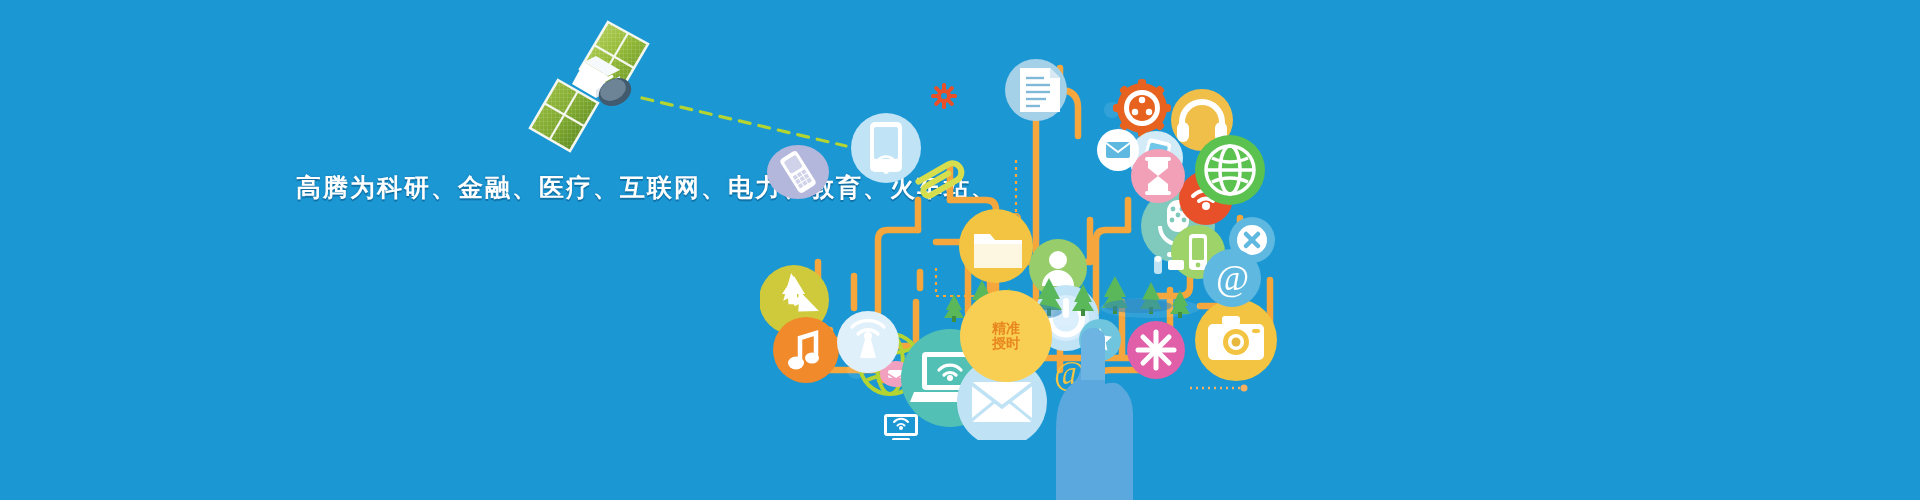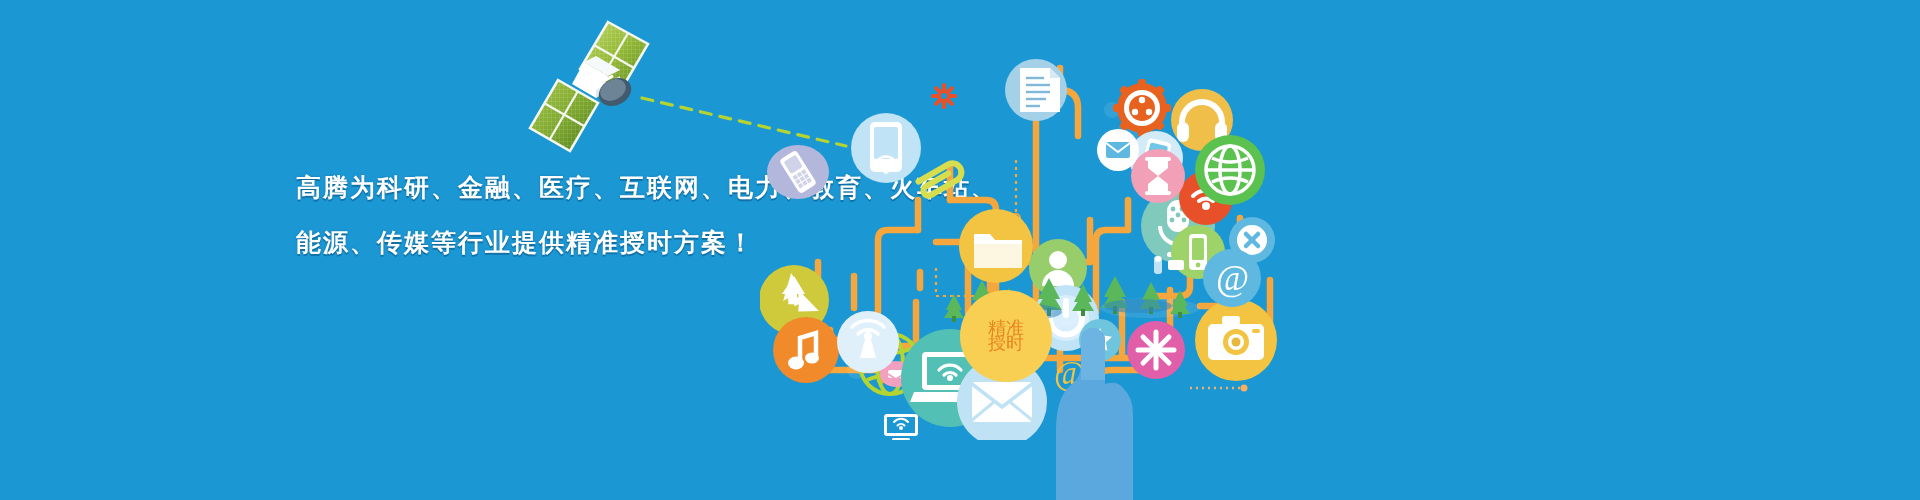--- a/index.html
+++ b/index.html
@@ -25,21 +25,21 @@
   
   #beam{left:640px;top:92px;width:215px;height:60px;}
 
   
   #network{left:760px;top:50px;width:540px;height:400px;}
 
   
   #hub{position:absolute;border-radius:50%;background:#f8cf52;
        display:flex;align-items:center;justify-content:center;}
   #hub .hubtxt{
-    color:#e8861f;font-weight:normal;font-size:18px;line-height:15px;
+    color:#e8861f;font-weight:bold;font-size:14px;line-height:15px;
     text-align:center;letter-spacing:0;width:50px;
   }
 </style>
 </head>
 <body>
 
 <div id="banner" style="background: rgb(27, 151, 212);">
 
   <div class="abs" id="satellite">
     <svg width="180" height="145" viewBox="0 0 180 145">
@@ -89,21 +89,20 @@
   </div>
 
   <div class="abs" id="beam">
     <svg width="215" height="62" viewBox="0 0 215 62">
       <line x1="2" y1="6" x2="206" y2="54" stroke="#b4d432" stroke-width="3.2" stroke-dasharray="11 9" stroke-linecap="round"></line>
     </svg>
   </div>
 
   <div class="abs" id="headline">
     <div class="hl-line" style="color: rgb(255, 255, 255);">高腾为科研、金融、医疗、互联网、电力、教育、火车站、</div>
-    <div class="hl-line" style="color: rgb(255, 255, 255);">能源、传媒等行业提供精准授时方案！</div>
   </div>
 
   <div class="abs" id="network" style="left:760px;top:40px;width:540px;height:400px;">
     <svg width="540" height="400" viewBox="0 0 540 400" style="display:block;">
 
       <g fill="none" stroke="#f5a63c" stroke-width="6.5" stroke-linecap="round">
         <path d="M276 272 L276 60 Q276 50 286 50 L300 50"></path>
         <path d="M300 50 L300 28"></path>
         <path d="M300 50 Q318 50 318 68 L318 96"></path>
         <path d="M236 272 L236 170 Q236 160 226 160 L190 160"></path>

